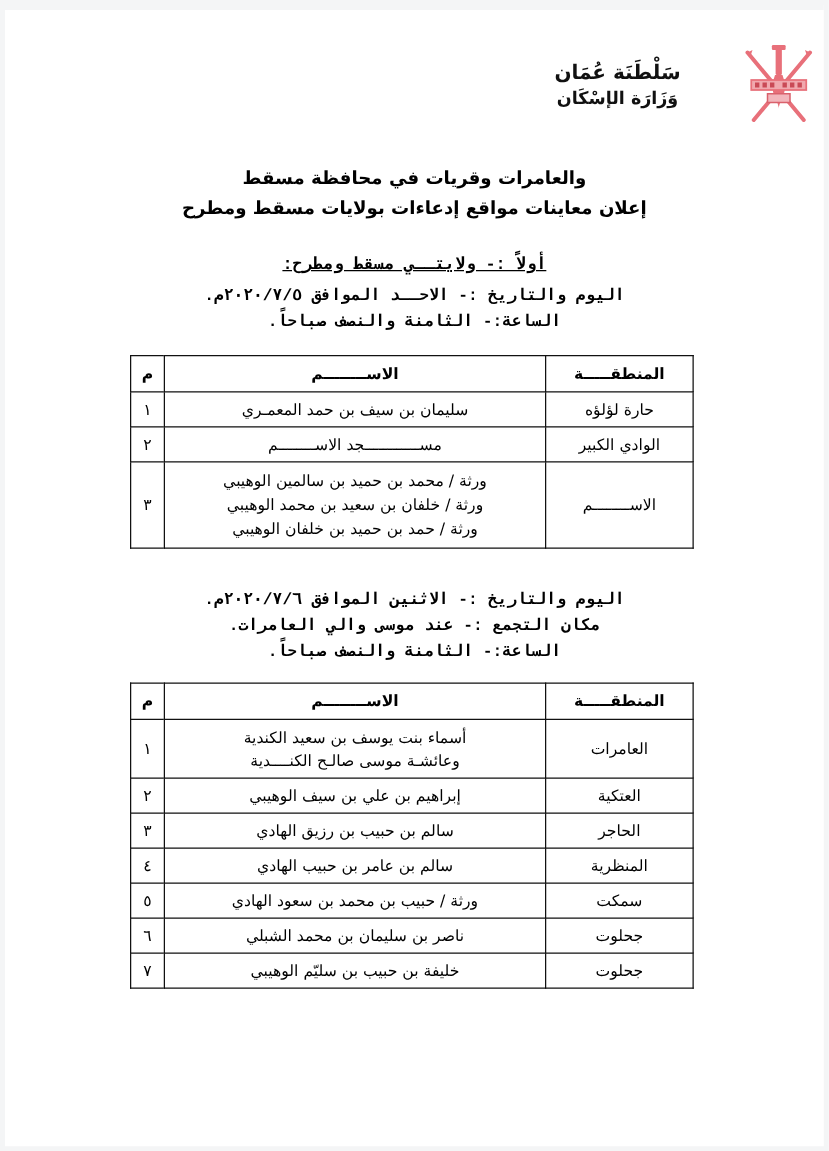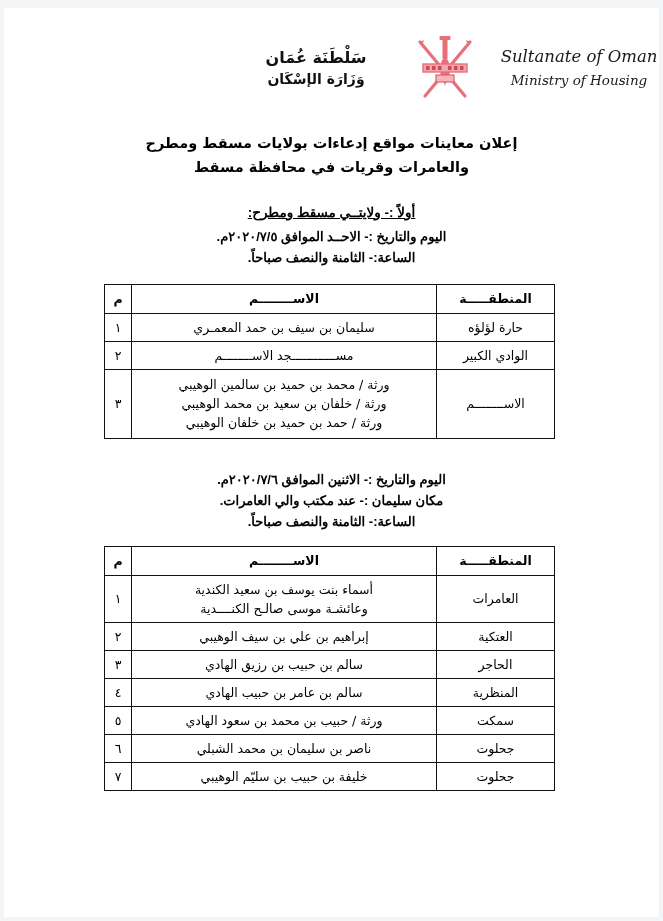--- a/index.html
+++ b/index.html
@@ -80,21 +80,21 @@
     line-height: 1.65;
     color: #000;
   }
   .doc-title span { display: block; }
 
   
   .section-meta {
     direction: rtl;
     text-align: center;
     color: #000;
-    font-family: Liberation Sans, sans-serif;
+    font-family: Liberation Mono, monospace;
     line-height: 1.62;
   }
   .section-meta .heading {
     display: block;
     font-size: 13.5px;
     font-weight: 700;
     text-decoration: underline;
     margin-bottom: 2px;
   }
   .section-meta .line {
@@ -185,30 +185,26 @@
           <rect x="23" y="36" width="3.5" height="4" fill="#c94a56"></rect>
           <rect x="29" y="36" width="3.5" height="4" fill="#c94a56"></rect>
           <rect x="39" y="36" width="3.5" height="4" fill="#c94a56"></rect>
           <rect x="45" y="36" width="3.5" height="4" fill="#c94a56"></rect>
           <rect x="51" y="36" width="3.5" height="4" fill="#c94a56"></rect>
           <rect x="27" y="45" width="18" height="7" fill="#f2b6bc" stroke="#d9616c" stroke-width="1.2"></rect>
         </g>
       </svg>
     </div>
 
-    <div class="lh-english">
-      <span class="l1">Sultanate of Oman</span>
-      <span class="l2">Ministry of Housing</span>
-    </div>
 
   </div>
 
   <div class="doc-title">
+    <span>والعامرات وقريات في محافظة مسقط</span>
     <span>إعلان معاينات مواقع إدعاءات بولايات مسقط ومطرح</span>
-    <span>والعامرات وقريات في محافظة مسقط</span>
   </div>
 
   <div class="section-meta" id="section-1-meta">
     <span class="heading">أولاً :- ولايتــي مسقط ومطرح:</span>
     <span class="line">اليوم والتاريخ :- الاحــد الموافق ٢٠٢٠/٧/٥م.</span>
     <span class="line">الساعة:- الثامنة والنصف صباحاً.</span>
   </div>
 
   <table class="claims-table" id="table-1">
     <colgroup>
@@ -245,21 +241,21 @@
           <span>ورثة / خلفان بن سعيد بن محمد الوهيبي</span>
           <span>ورثة / حمد بن حميد بن خلفان الوهيبي</span>
         </td>
         <td>٣</td>
       </tr>
     </tbody>
   </table>
 
   <div class="section-meta" id="section-2-meta">
     <span class="line">اليوم والتاريخ :- الاثنين الموافق ٢٠٢٠/٧/٦م.</span>
-    <span class="line">مكان سليمان :- عند مكتب والي العامرات.</span>
+    <span class="line">مكان التجمع :- عند موسى والي العامرات.</span>
     <span class="line">الساعة:- الثامنة والنصف صباحاً.</span>
   </div>
 
   <table class="claims-table" id="table-2">
     <colgroup>
       <col class="col-area">
         <col class="col-name">
         <col class="col-num">
     </colgroup>
     <thead>

